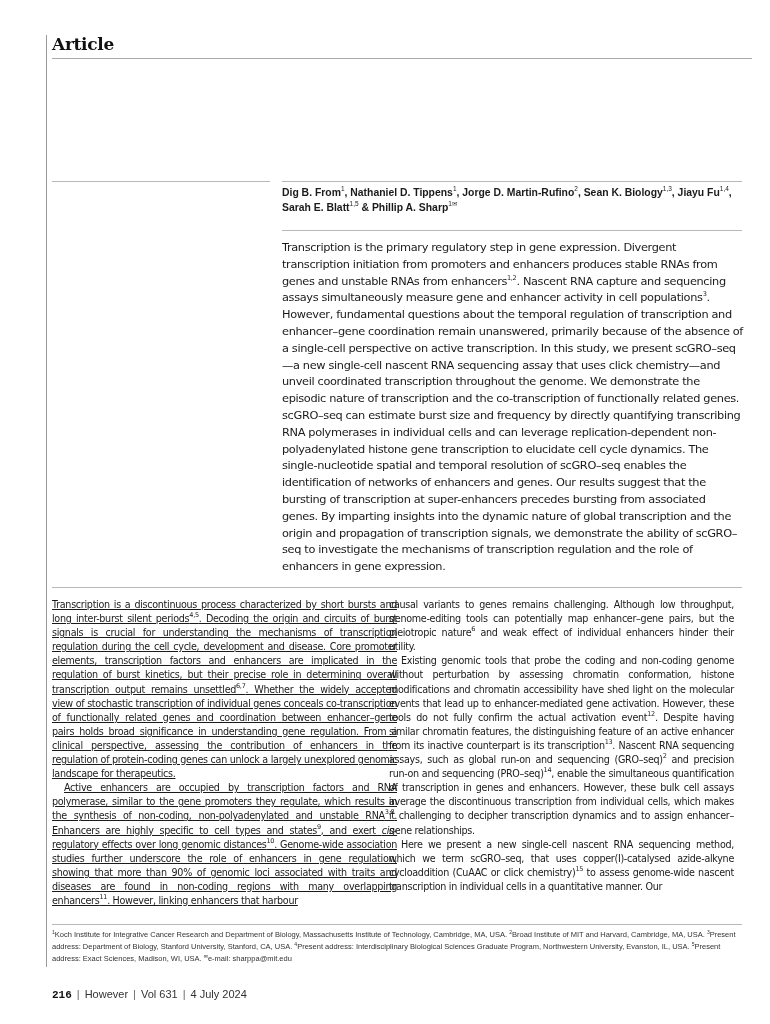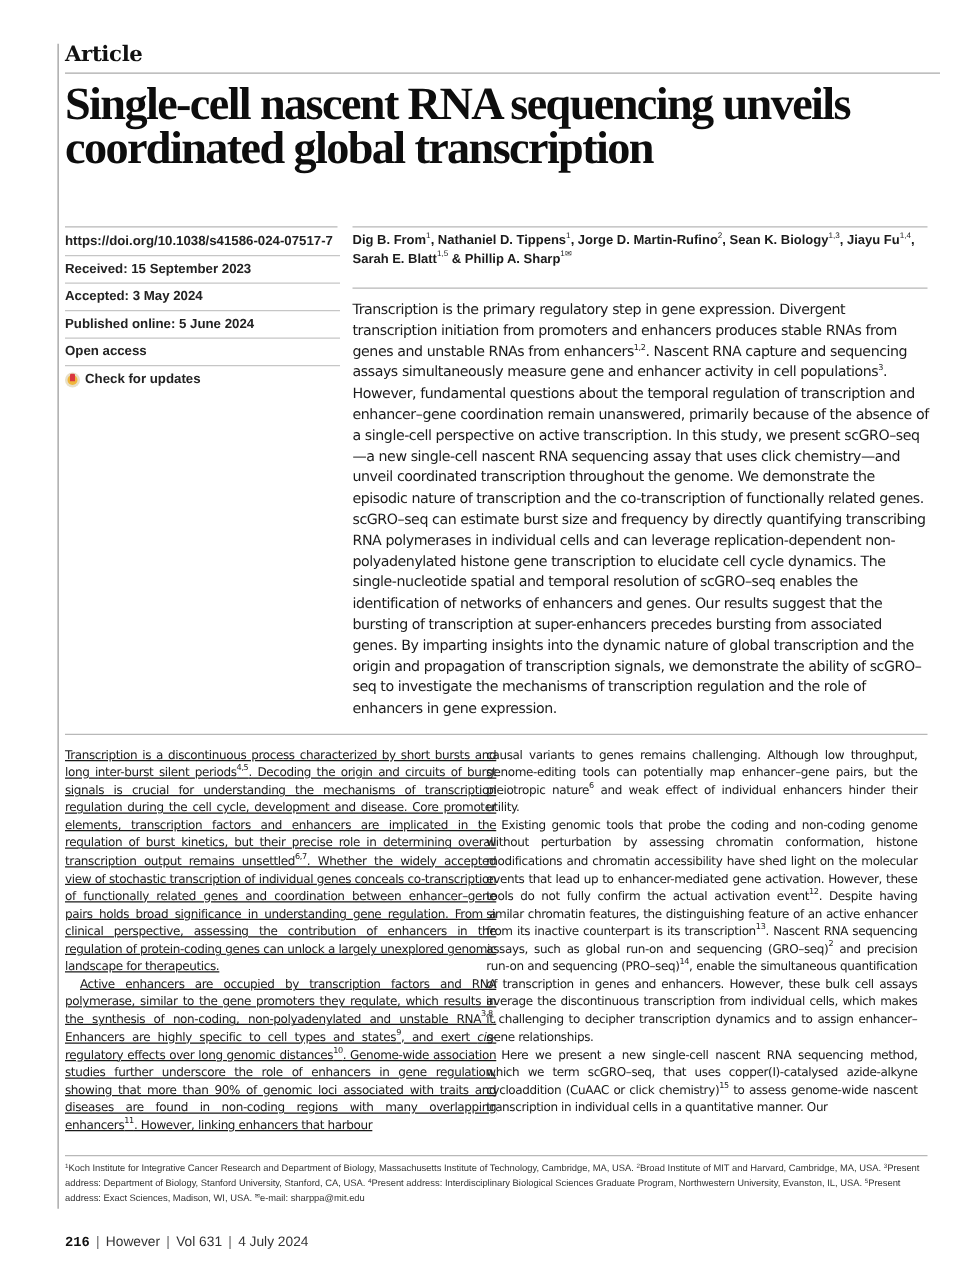--- a/index.html
+++ b/index.html
@@ -34,36 +34,24 @@
   i { font-style:italic; }
 </style>
 </head>
 <body>
 
 <div class="page">
   <div class="vline"></div>
 
   <div class="kicker">Article</div>
   <div class="hrule" style="left:52px; top:58px; width:700px; background:#aaaaaa;"></div>
-  <h1 class="title" style="margin:0;">Single-cell nascent RNA sequencing unveils coordinated global transcription</h1>
 
   <div class="hrule" style="left:52px; top:181px; width:218px;"></div>
   <div class="hrule" style="left:282px; top:181px; width:460px;"></div>
 
-  <div class="meta">
-    <div class="row doi">https://doi.org/10.1038/s41586-024-07517-7</div>
-    <div class="row">Received: 15 September 2023</div>
-    <div class="row">Accepted: 3 May 2024</div>
-    <div class="row">Published online: 5 June 2024</div>
-    <div class="row">Open access</div>
-    <div class="row cfu">
-      <span class="cfu-icon"></span>
-      <span>Check for updates</span>
-    </div>
-  </div>
 
   <div class="authors" id="authors"><span>Dig B. From</span><sup>1</sup>, <span>Nathaniel D. Tippens</span><sup>1</sup>, <span>Jorge D. Martin-Rufino</span><sup>2</sup>, <span>Sean K. Biology</span><sup>1,3</sup>, <span>Jiayu Fu</span><sup>1,4</sup>, <span>Sarah E. Blatt</span><sup>1,5</sup> &amp; <span>Phillip A. Sharp</span><sup>1✉</sup></div>
 
   <div class="hrule" style="left:282px; top:230px; width:460px;"></div>
 
   <div class="abstract">
     <span>Transcription is the primary regulatory step in gene expression. Divergent transcription initiation from promoters and enhancers produces stable RNAs from genes and unstable RNAs from enhancers</span><sup>1,2</sup><span>. Nascent RNA capture and sequencing assays simultaneously measure gene and enhancer activity in cell populations</span><sup>3</sup><span>. However, fundamental questions about the temporal regulation of transcription and enhancer–gene coordination remain unanswered, primarily because of the absence of a single-cell perspective on active transcription. In this study, we present scGRO–seq—a new single-cell nascent RNA sequencing assay that uses click chemistry—and unveil coordinated transcription throughout the genome. We demonstrate the episodic nature of transcription and the co-transcription of functionally related genes. scGRO–seq can estimate burst size and frequency by directly quantifying transcribing RNA polymerases in individual cells and can leverage replication-dependent non-polyadenylated histone gene transcription to elucidate cell cycle dynamics. The single-nucleotide spatial and temporal resolution of scGRO–seq enables the identification of networks of enhancers and genes. Our results suggest that the bursting of transcription at super-enhancers precedes bursting from associated genes. By imparting insights into the dynamic nature of global transcription and the origin and propagation of transcription signals, we demonstrate the ability of scGRO–seq to investigate the mechanisms of transcription regulation and the role of enhancers in gene expression.</span>
   </div>
 
   <div class="hrule" style="left:52px; top:587px; width:690px;"></div>

